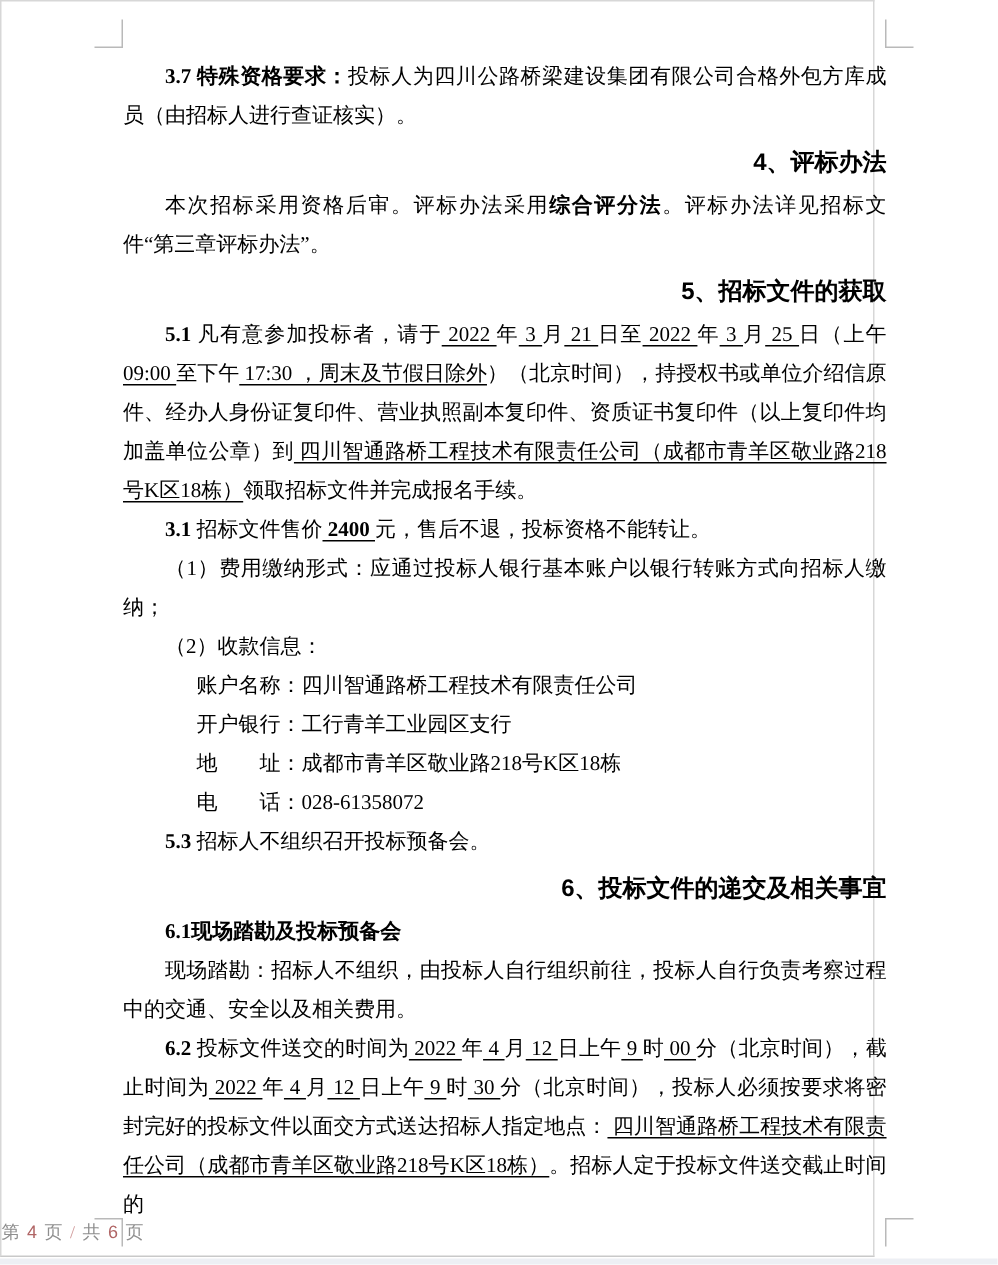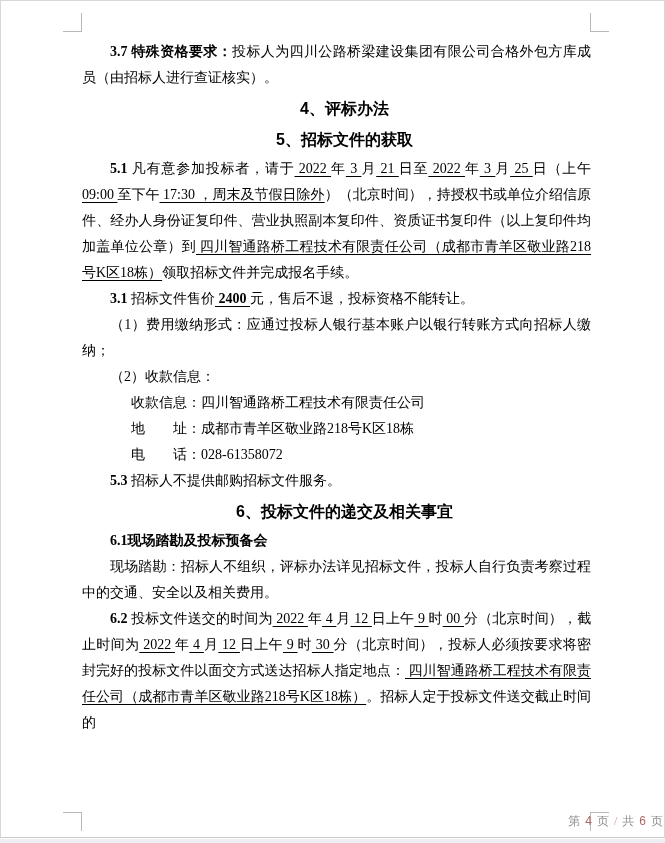--- a/index.html
+++ b/index.html
@@ -7,21 +7,21 @@
   body {
     width: 665px; height: 843px;
     position: relative;
     background: #ffffff;
     font-family: "Liberation Serif", serif;
     color: #000;
     overflow: hidden;
   }
   .page {
     position: absolute; left: 0; top: 0;
-    width: 665px; height: 838px;
+    width: 583px; height: 838px;
     background: #ffffff;
     border: 1px solid #d7d7d7;
     border-bottom: 1px solid #c9c9c9;
   }
   .outside-strip {
     position: absolute; left: 0; top: 839px;
     width: 665px; height: 4px;
     background: #edeff4;
   }
   
@@ -42,59 +42,61 @@
     text-align: justify;
   }
   .p-body { text-indent: 2em; }
   .p-bank { padding-left: 3.5em; text-indent: 0; }
   .p-h1 {
     font-family: "Liberation Sans", sans-serif;
     font-size: 16px; font-weight: bold;
     line-height: 26px;
     margin: 5px 0 3px 16px;
     text-indent: 0;
-    text-align: center;
+    text-align: right;
   }
   span.b { font-weight: bold; }
   span.u { text-decoration: underline; text-underline-offset: 3px; }
 
   .footer {
     position: absolute; left: 0; top: 810px;
     width: 100%;
-    text-align: right;
+    text-align: left;
     font-size: 12px;
     line-height: 20px;
     letter-spacing: 1px;
   }
   .f-gray  { color: #8e8e8e; }
   .f-num   { color: #b06565; font-family: "Liberation Sans", sans-serif; }
   .f-slash { color: #d09a9a; }
 </style>
 </head>
 <body>
 
 <div class="page">
   <div class="mark tl"></div>
   <div class="mark tr"></div>
   <div class="mark bl"></div>
   <div class="mark br"></div>
 
   <div class="textarea">
       <p class="p-body"><span class="b">3.7 特殊资格要求：</span><span>投标人为四川公路桥梁建设集团有限公司合格外包方库成员（由招标人进行查证核实）。</span></p>
       <p class="p-h1"><span>4、评标办法</span></p>
+      <p class="p-body"><span>本次招标采用资格后审。评标办法采用</span><span class="b">综合评分法</span><span>。评标办法详见招标文件“第三章评标办法”。</span></p>
       <p class="p-h1"><span>5、招标文件的获取</span></p>
       <p class="p-body"><span class="b">5.1 </span><span>凡有意参加投标者，请于</span><span class="u"> 2022 </span><span>年</span><span class="u"> 3 </span><span>月</span><span class="u"> 21 </span><span>日至</span><span class="u"> 2022 </span><span>年</span><span class="u"> 3 </span><span>月</span><span class="u"> 25 </span><span>日（上午</span><span class="u">09:00 </span><span> 至下午</span><span class="u"> 17:30 ，周末及节假日除外</span><span>）（北京时间），持授权书或单位介绍信原件、经办人身份证复印件、营业执照副本复印件、资质证书复印件（以上复印件均加盖单位公章）到</span><span class="u"> 四川智通路桥工程技术有限责任公司（成都市青羊区敬业路218号K区18栋）</span><span>领取招标文件并完成报名手续。</span></p>
       <p class="p-body"><span class="b">3.1 </span><span>招标文件售价</span><span class="b u"> 2400 </span><span>元，售后不退，投标资格不能转让。</span></p>
       <p class="p-body"><span>（1）费用缴纳形式：应通过投标人银行基本账户以银行转账方式向招标人缴纳；</span></p>
       <p class="p-body"><span>（2）收款信息：</span></p>
-      <p class="p-bank"><span>收款信息：四川智通路桥工程技术有限责任公司</span></p>
+      <p class="p-bank"><span>账户名称：四川智通路桥工程技术有限责任公司</span></p>
+      <p class="p-bank"><span>开户银行：工行青羊工业园区支行</span></p>
       <p class="p-bank"><span>地　　址：成都市青羊区敬业路218号K区18栋</span></p>
       <p class="p-bank"><span>电　　话：028-61358072</span></p>
-      <p class="p-body"><span class="b">5.3 </span><span>招标人不提供邮购招标文件服务。</span></p>
+      <p class="p-body"><span class="b">5.3 </span><span>招标人不组织召开投标预备会。</span></p>
       <p class="p-h1"><span>6、投标文件的递交及相关事宜</span></p>
       <p class="p-body"><span class="b">6.1现场踏勘及投标预备会</span></p>
-      <p class="p-body"><span>现场踏勘：招标人不组织，评标办法详见招标文件，投标人自行负责考察过程中的交通、安全以及相关费用。</span></p>
+      <p class="p-body"><span>现场踏勘：招标人不组织，由投标人自行组织前往，投标人自行负责考察过程中的交通、安全以及相关费用。</span></p>
       <p class="p-body"><span class="b">6.2 </span><span>投标文件送交的时间为</span><span class="u"> 2022 </span><span>年</span><span class="u"> 4 </span><span>月</span><span class="u"> 12 </span><span>日上午</span><span class="u"> 9 </span><span>时</span><span class="u"> 00 </span><span>分（北京时间），截止时间为</span><span class="u"> 2022 </span><span>年</span><span class="u"> 4 </span><span>月</span><span class="u"> 12 </span><span>日上午</span><span class="u"> 9 </span><span>时</span><span class="u"> 30 </span><span>分（北京时间），投标人必须按要求将密封完好的投标文件以面交方式送达招标人指定地点：</span><span class="u"> 四川智通路桥工程技术有限责任公司（成都市青羊区敬业路218号K区18栋）</span><span>。招标人定于投标文件送交截止时间的</span></p>
     </div>
 
   <div class="footer"><span class="f-gray">第 </span><span class="f-num">4</span><span class="f-gray"> 页 </span><span class="f-slash">/</span><span class="f-gray"> 共 </span><span class="f-num">6</span><span class="f-gray"> 页</span></div>
 </div>
 <div class="outside-strip"></div>
 
 </body></html>

